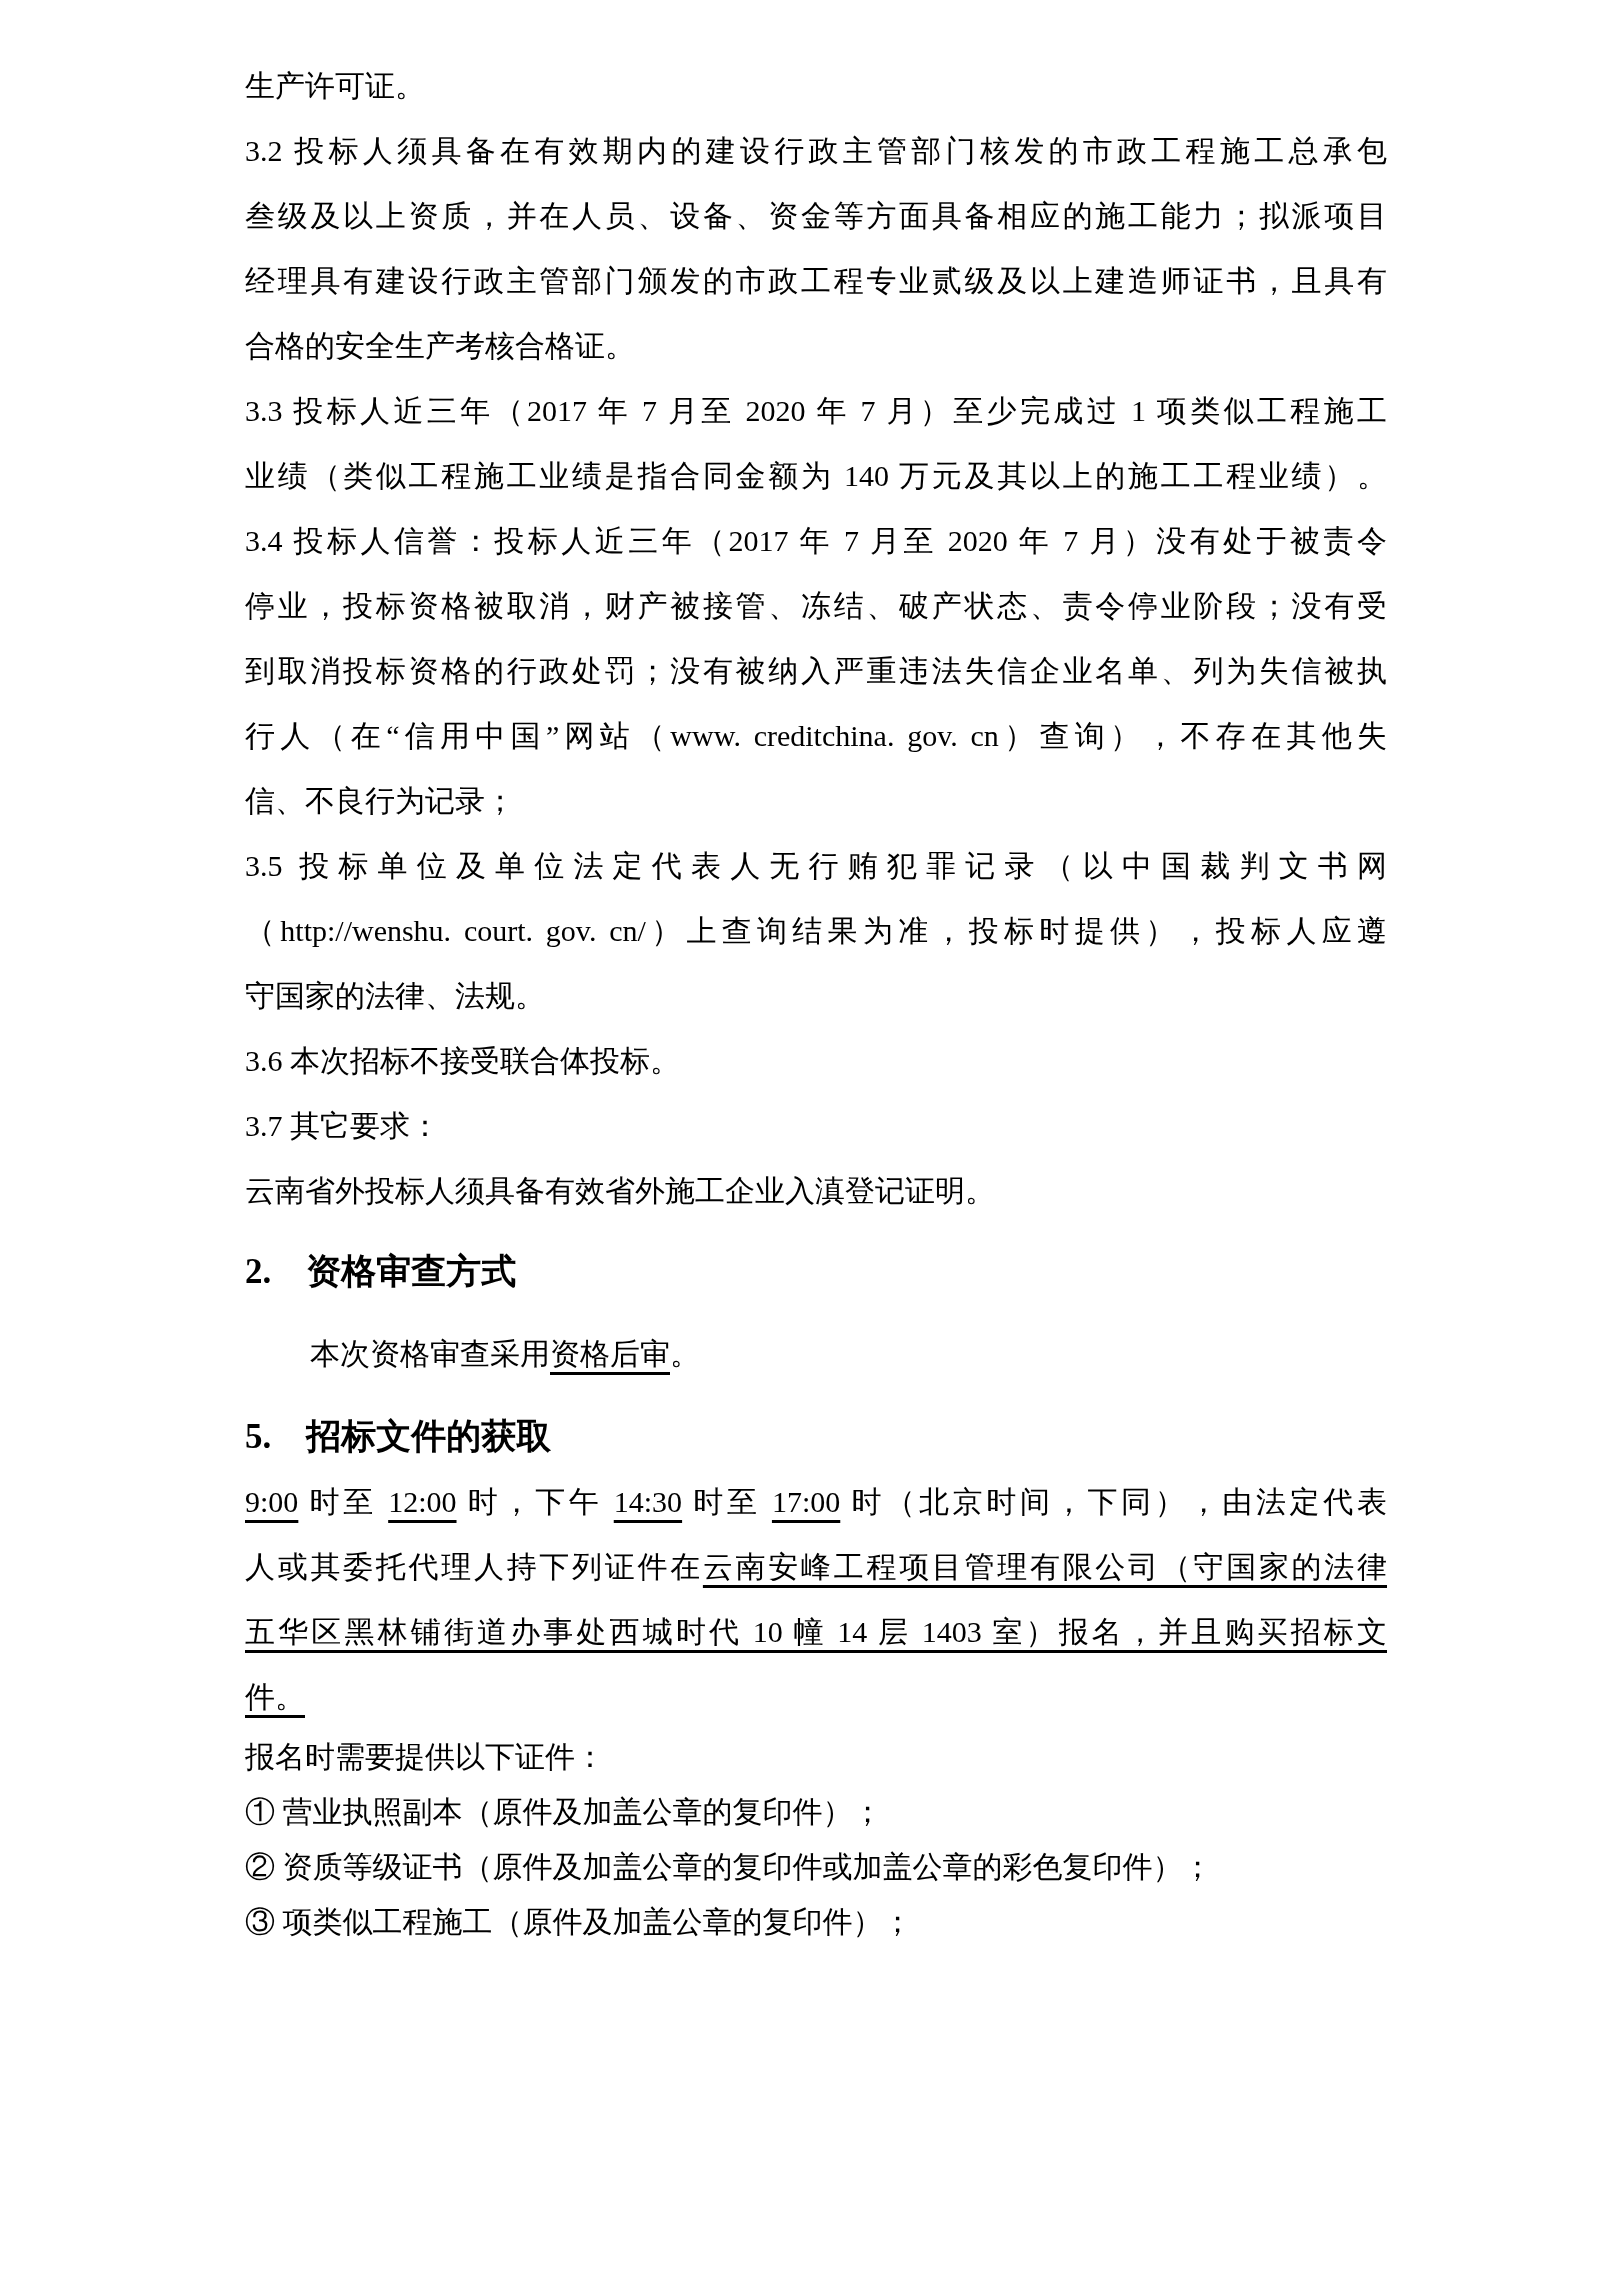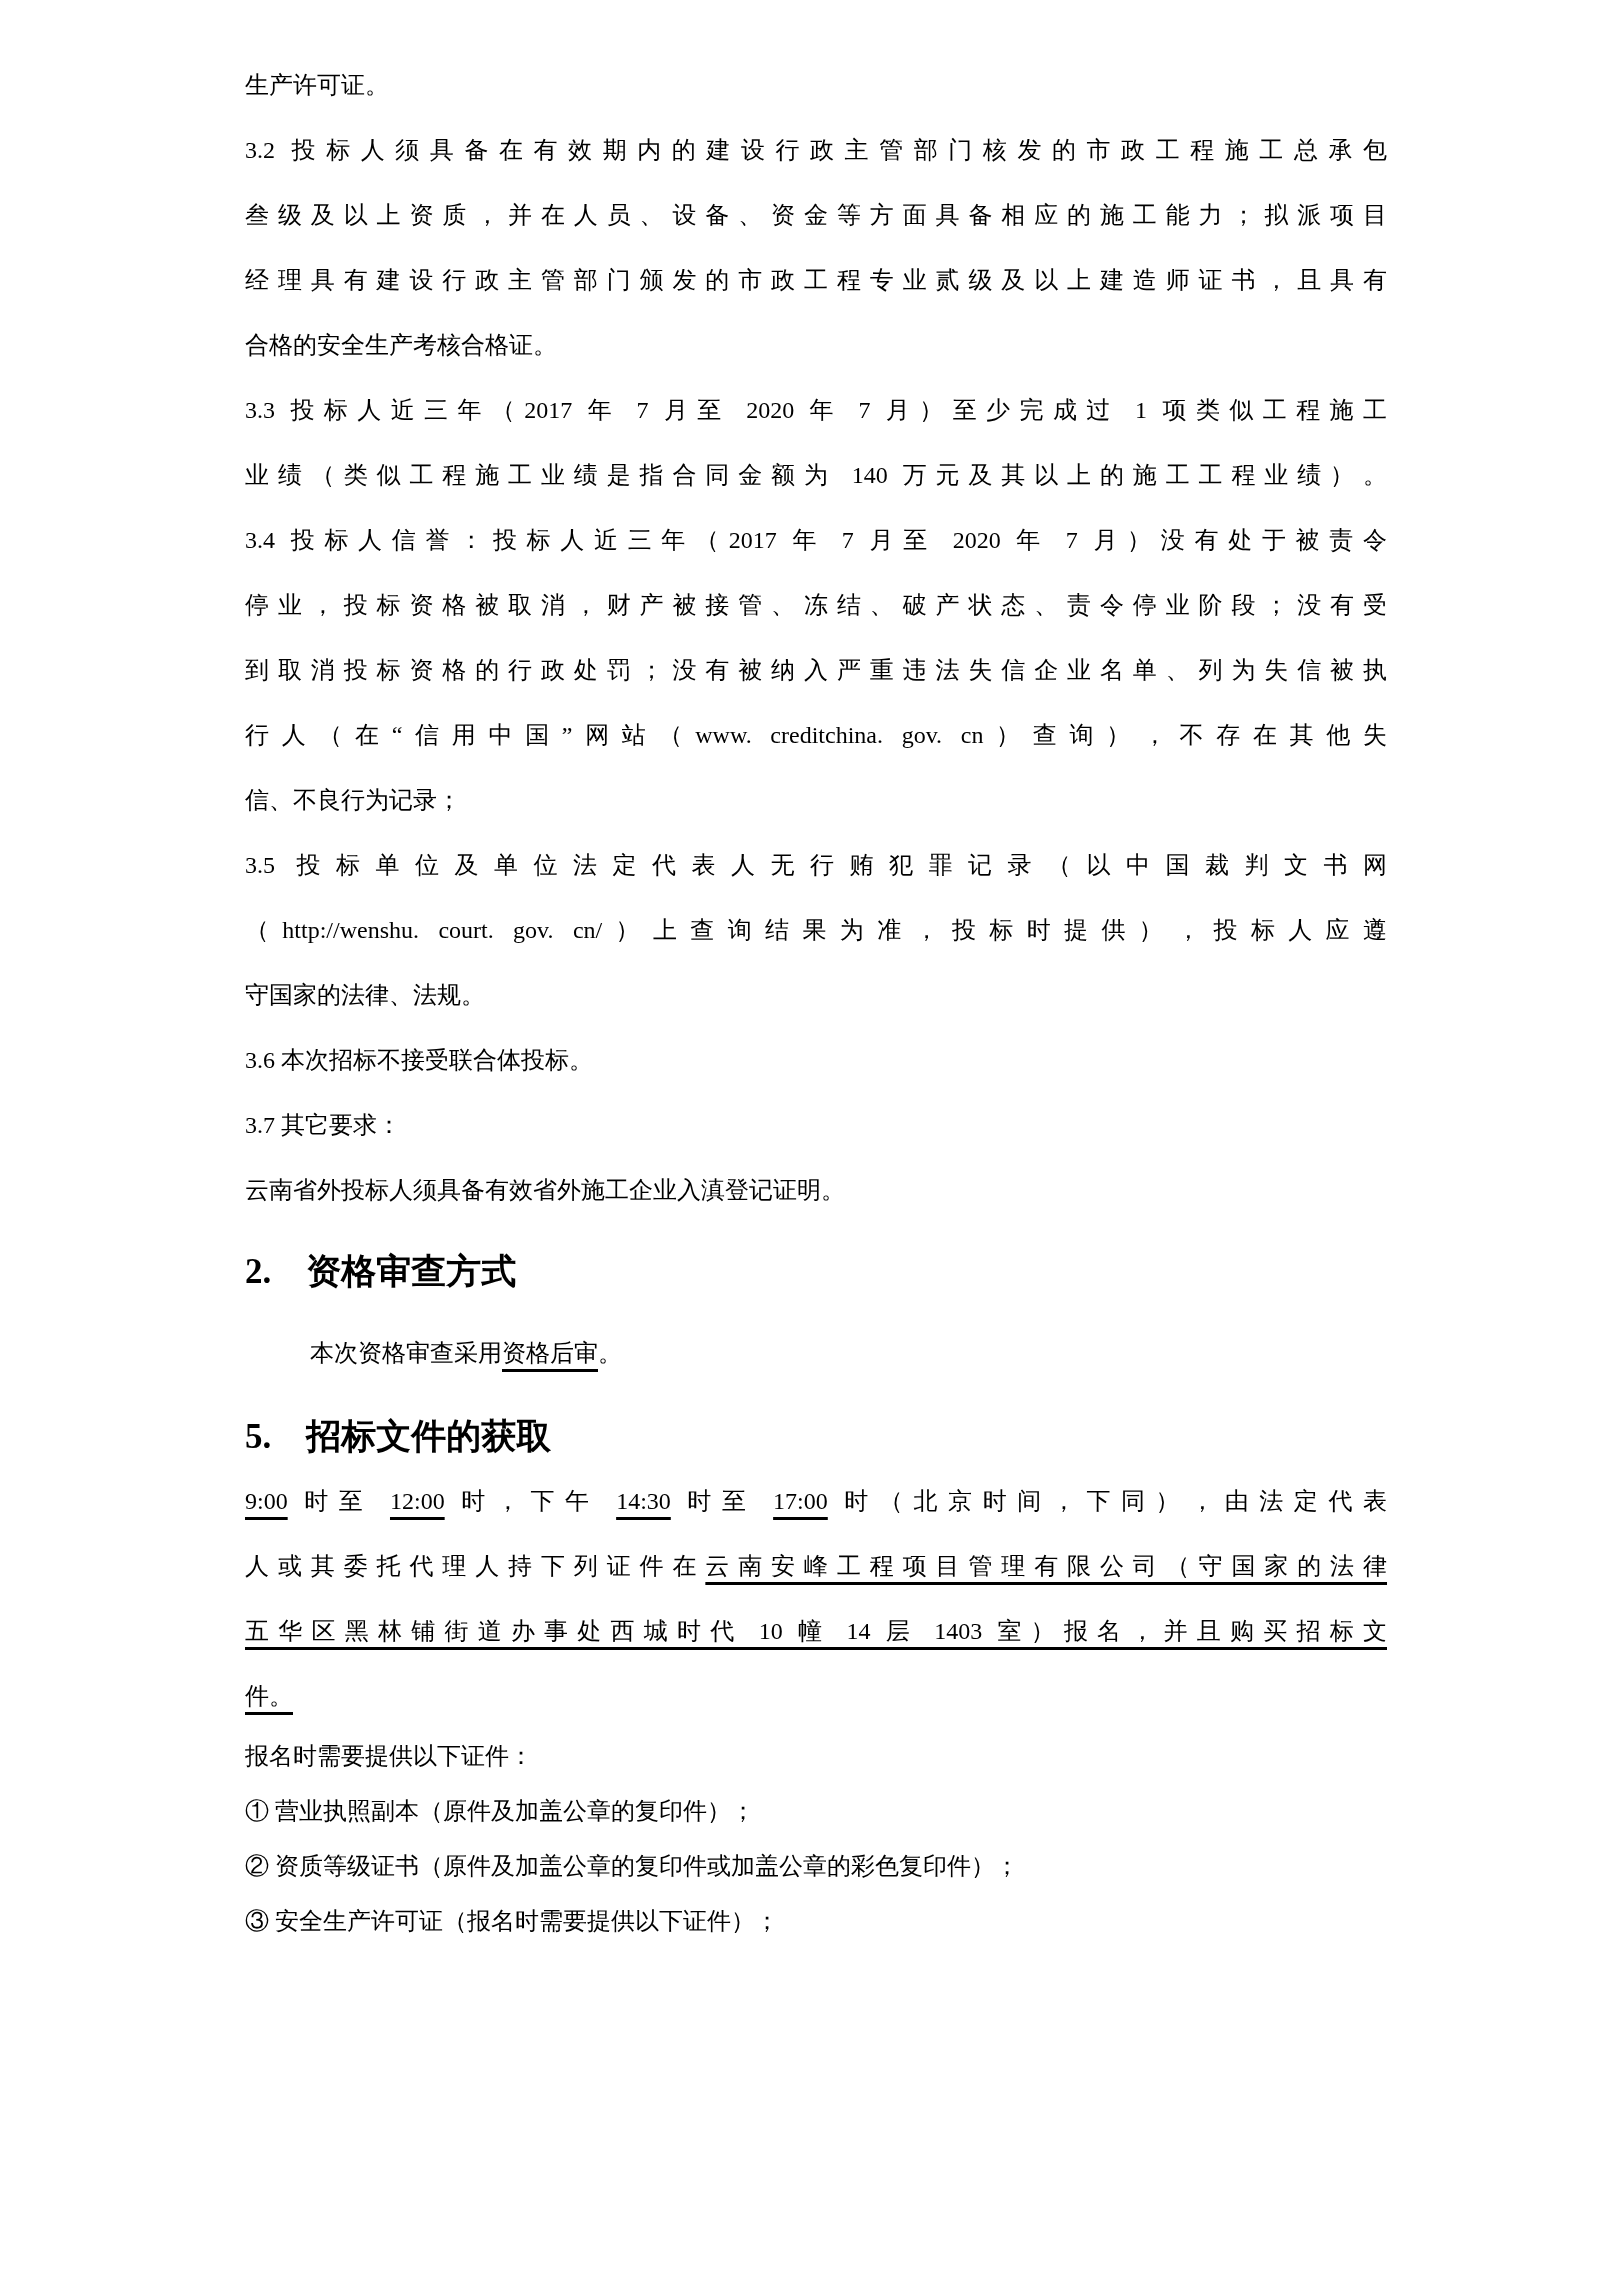--- a/index.html
+++ b/index.html
@@ -13,21 +13,21 @@
     overflow: hidden;
     margin: 0 auto;
   }
   .content {
     position: absolute;
     left: 245px;
     top: 53px;
     width: 1142px;
   }
   .line {
-    font-size: 24px;
+    font-size: 30px;
     line-height: 65px;
     text-align: left;
     word-break: keep-all;
   }
   .line.fill {
     text-align: justify;
     text-align-last: justify;
     text-justify: inter-character;
   }
   .line.heading {
@@ -71,16 +71,16 @@
       <div class="line heading sp16"><span>2. 资格审查方式</span></div>
       <div class="line body indent sp18"><span>本次资格审查采用</span><span class="u">资格后审</span><span>。</span></div>
       <div class="line heading sp18"><span>5. 招标文件的获取</span></div>
       <div class="line body fill"><span class="u">9:00</span><span> 时至 </span><span class="u">12:00</span><span> 时，下午 </span><span class="u">14:30</span><span> 时至 </span><span class="u">17:00</span><span> 时（北京时间，下同），由法定代表</span></div>
       <div class="line body fill"><span>人或其委托代理人持下列证件在</span><span class="u">云南安峰工程项目管理有限公司（守国家的法律</span></div>
       <div class="line body fill"><span class="u">五华区黑林铺街道办事处西城时代 10 幢 14 层 1403 室）报名，并且购买招标文</span></div>
       <div class="line body"><span class="u">件。</span></div>
       <div class="line body tight"><span>报名时需要提供以下证件：</span></div>
       <div class="line body tight"><span>① 营业执照副本（原件及加盖公章的复印件）；</span></div>
       <div class="line body tight"><span>② 资质等级证书（原件及加盖公章的复印件或加盖公章的彩色复印件）；</span></div>
-      <div class="line body tight"><span>③ 安全生产许可证（报名时需要提供以下证件）；</span></div>
+      <div class="line body tight"><span>③ 项类似工程施工（原件及加盖公章的复印件）；</span></div>
     </div>
 </div>
 
 
 </body></html>

